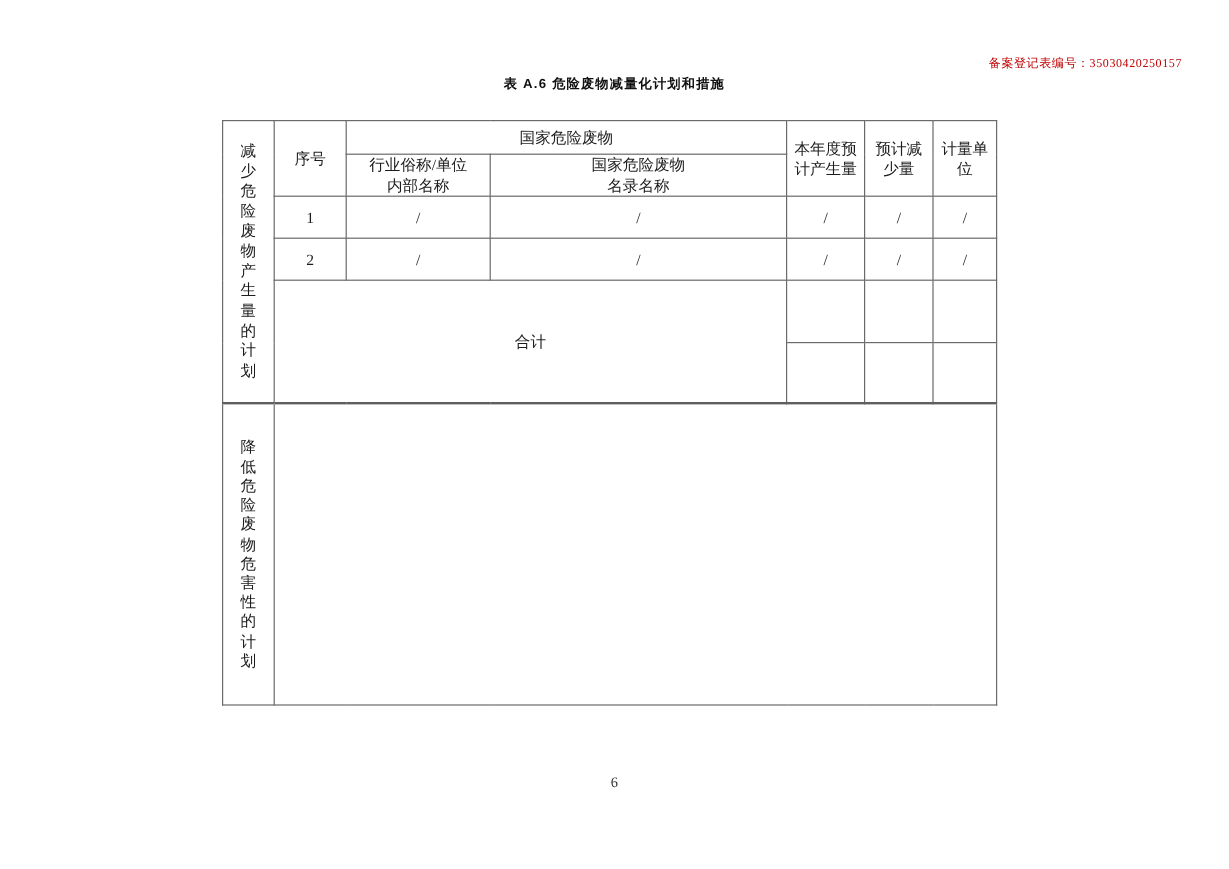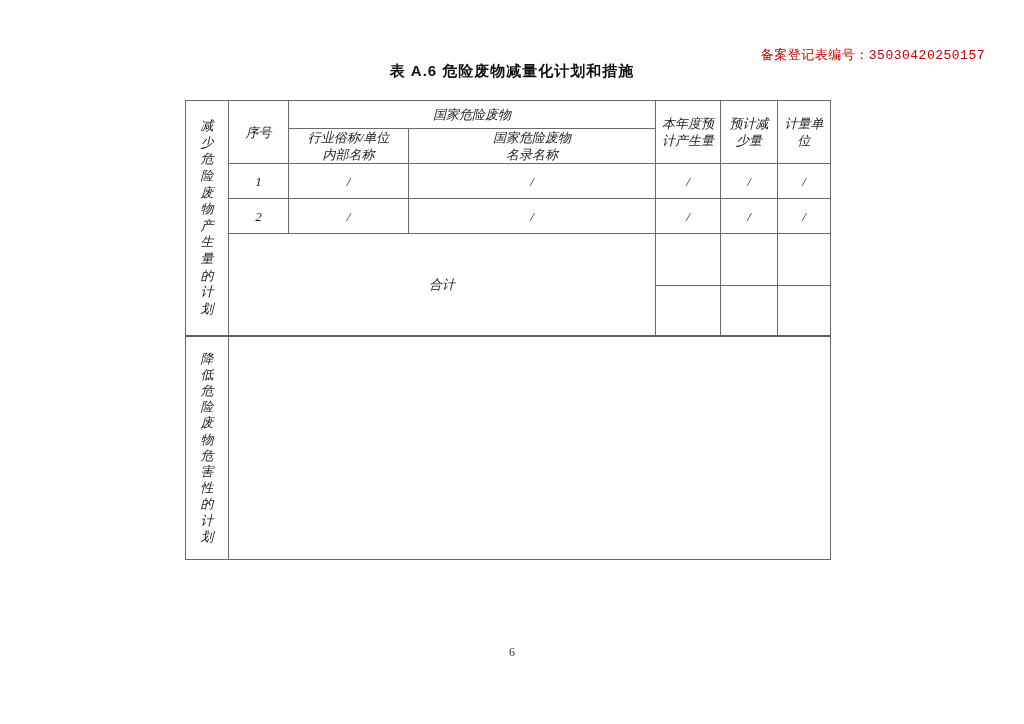--- a/index.html
+++ b/index.html
@@ -11,67 +11,65 @@
     background: #ffffff;
     font-family: "Liberation Serif", "DejaVu Serif", serif;
     color: #1c1c1c;
     overflow: hidden;
   }
 
   .reg-number {
     position: absolute;
     top: 46px;
     right: 39px;
-    font-size: 13px;
+    font-size: 10px;
     color: #c00000;
     letter-spacing: 0.5px;
     white-space: nowrap;
-    font-family: Liberation Mono, monospace;
   }
 
   .doc-title {
     position: absolute;
     top: 62px;
     left: 0;
     width: 100%;
     text-align: center;
     font-family: "Liberation Sans", "DejaVu Sans", sans-serif;
-    font-size: 15px;
+    font-size: 11px;
     font-weight: bold;
     letter-spacing: 1px;
     color: #111111;
   }
 
   table.main-table {
     position: absolute;
     left: 185px;
     top: 100px;
     width: 645px;
     border-collapse: collapse;
     table-layout: fixed;
     font-size: 13px;
     color: #1c1c1c;
-    font-style: italic;
   }
   table.main-table td {
     border: 1px solid #6a6a6a;
     text-align: center;
     vertical-align: middle;
     padding: 0;
     line-height: 17px;
   }
   td.pre { white-space: pre-line; }
 
   tr.r1 { height: 28px; }
   tr.r2 { height: 24px; }
   tr.r3 { height: 35px; }
   tr.r4 { height: 35px; }
   tr.r5 { height: 52px; }
   tr.r6 { height: 50px; }
-  tr.r7 { height: 224px; margin-top: 19px; }
+  tr.r7 { height: 252px; margin-top: 19px; }
 
   tr.section2 td { border-top: 2px solid #5f5f5f; }
 
   td.vcell { vertical-align: middle; }
   td.vcell .vtext {
     width: 1em;
     margin: 0 auto;
     word-break: break-all;
     text-align: center;
     font-size: 13px;

